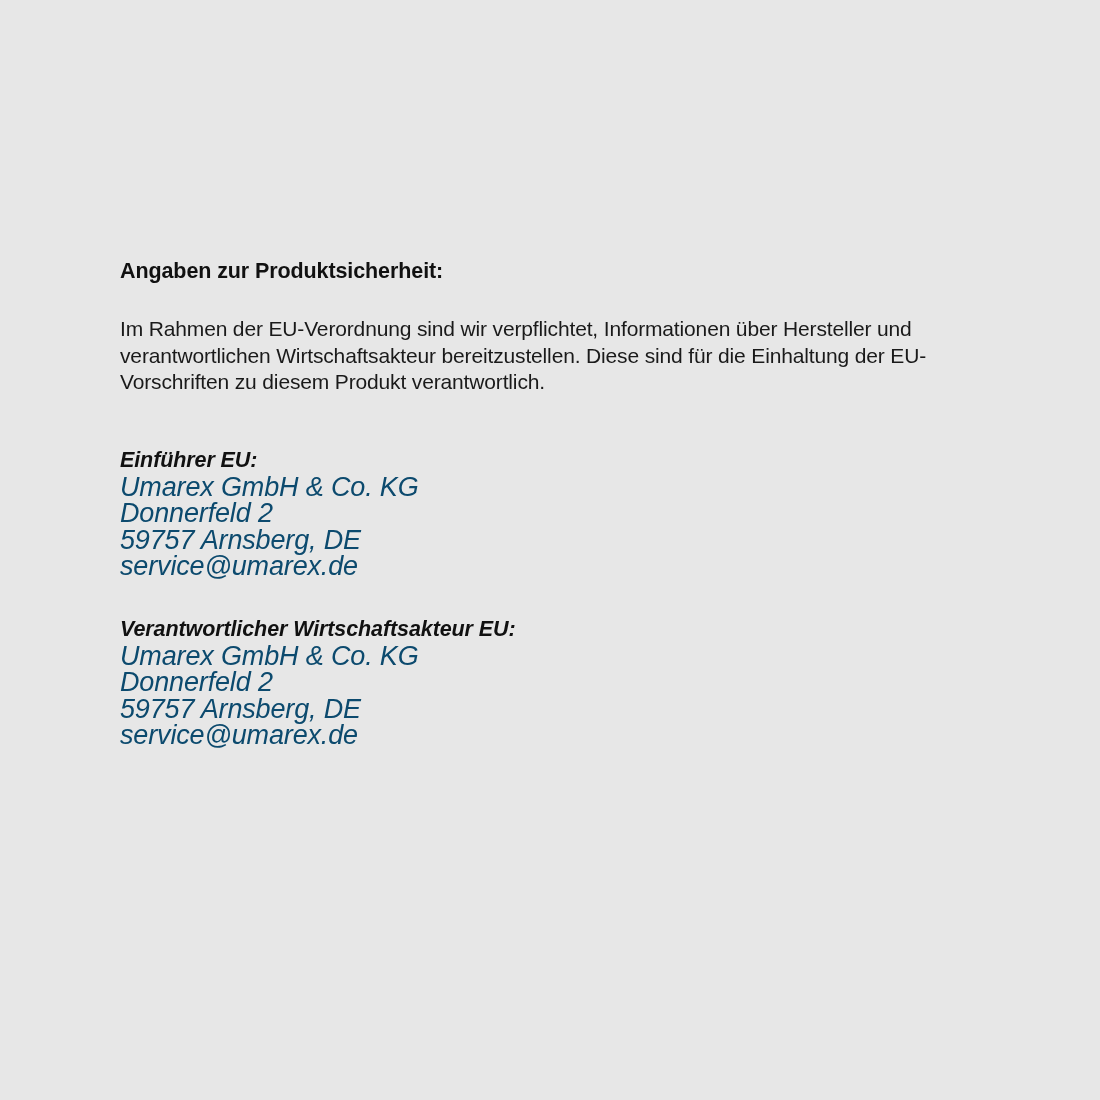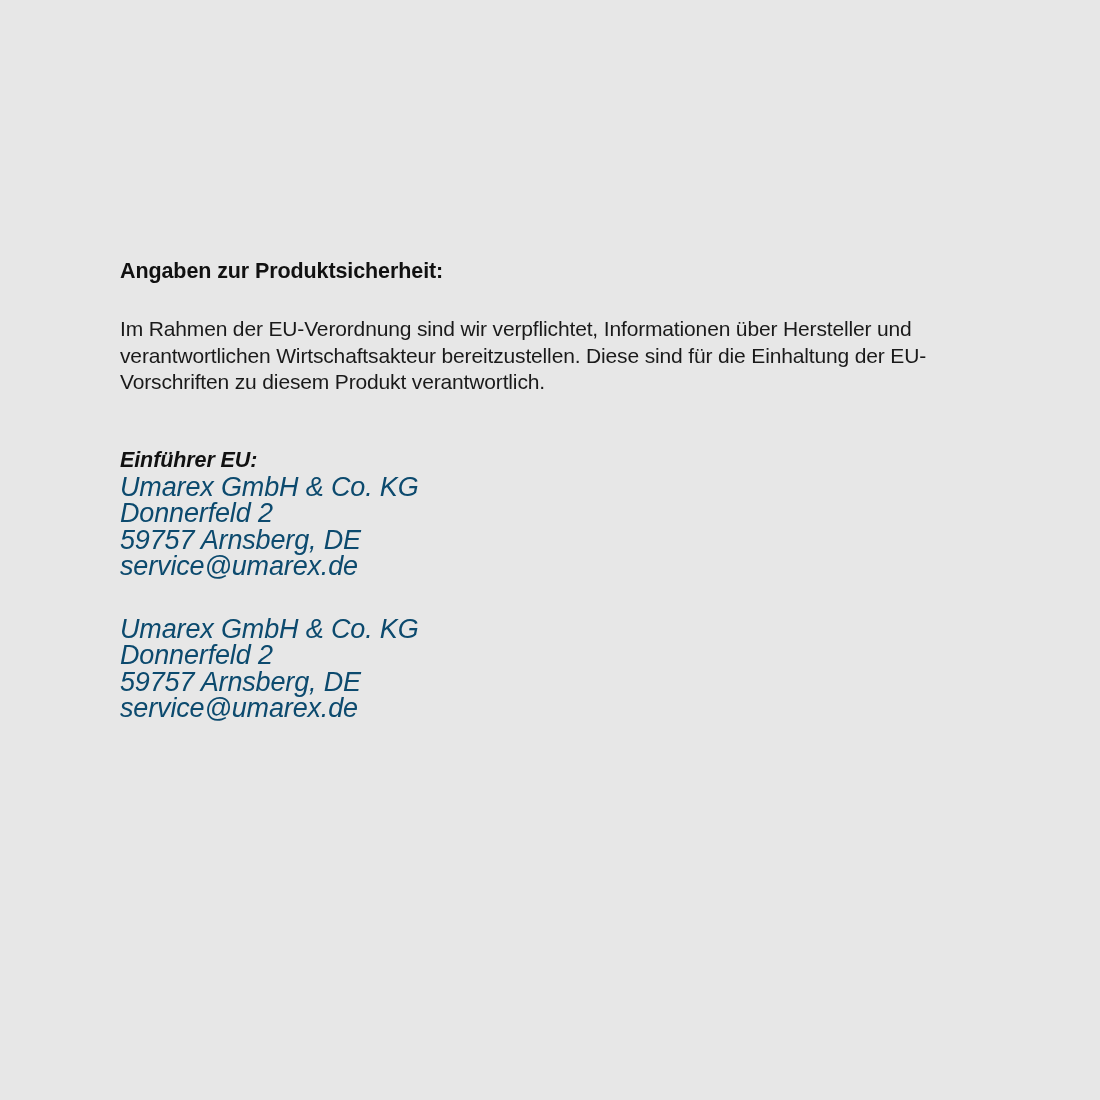--- a/index.html
+++ b/index.html
@@ -75,20 +75,21 @@
 
     <div class="block first">
       <div class="block-title">Einführer EU:</div>
       <div class="block-line">Umarex GmbH &amp; Co. KG</div>
       <div class="block-line">Donnerfeld 2</div>
       <div class="block-line">59757 Arnsberg, DE</div>
       <div class="block-line">service@umarex.de</div>
     </div>
 
     <div class="block second">
+      <div class="block-title">Verantwortlicher Wirtschaftsakteur EU:</div>
       <div class="block-line">Umarex GmbH &amp; Co. KG</div>
       <div class="block-line">Donnerfeld 2</div>
       <div class="block-line">59757 Arnsberg, DE</div>
       <div class="block-line">service@umarex.de</div>
     </div>
 
   </div>
 </div>
 
 </body></html>

